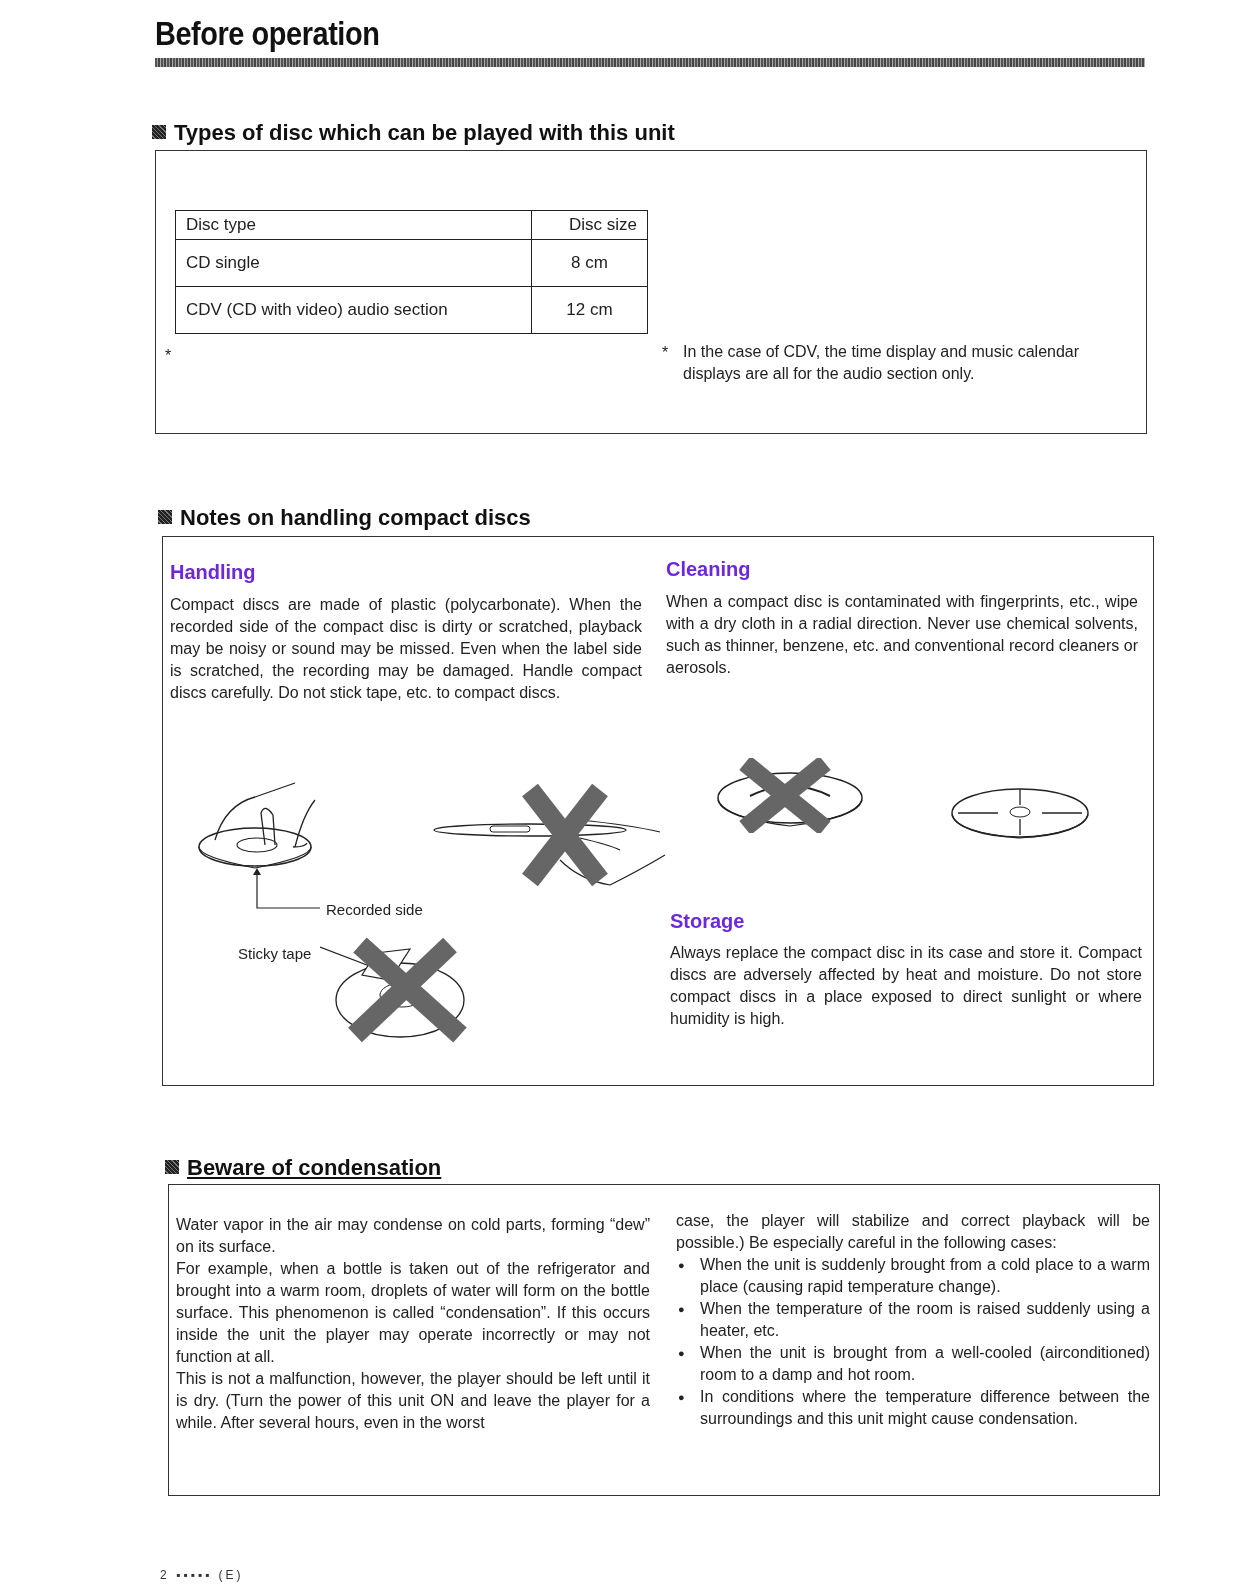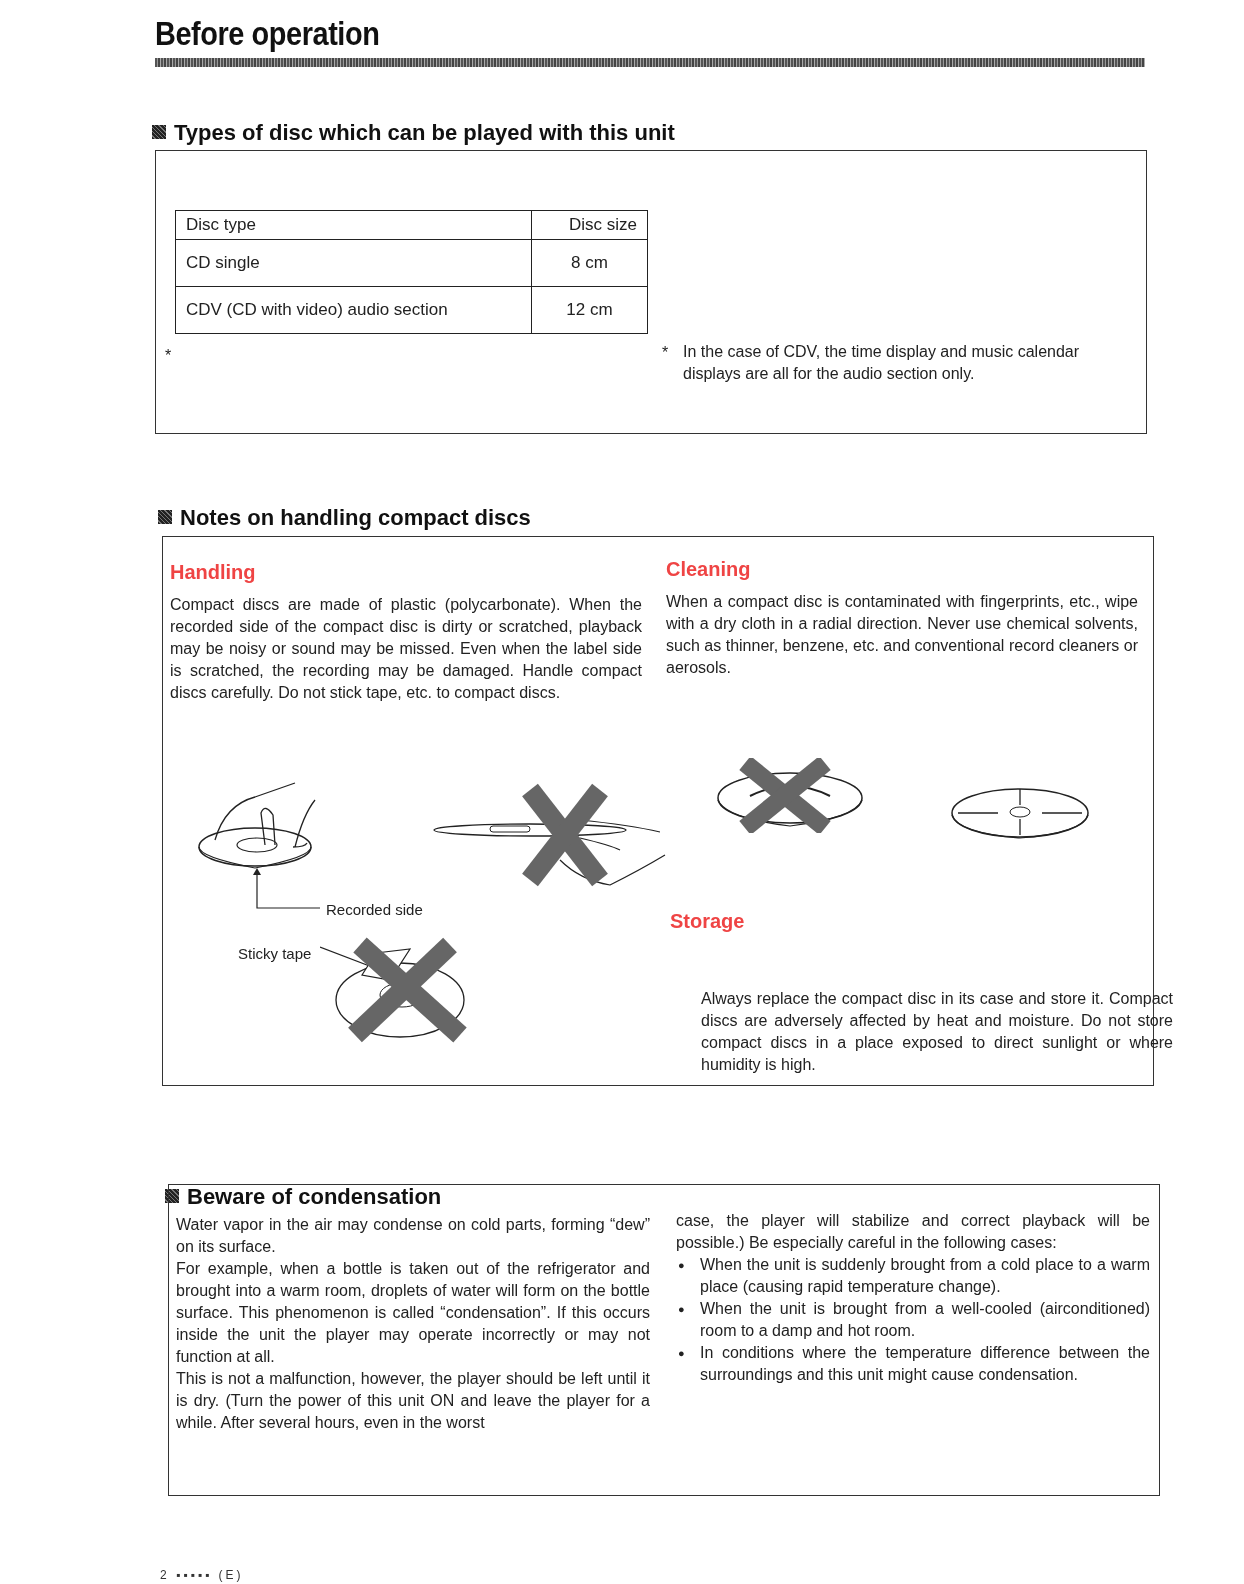--- a/index.html
+++ b/index.html
@@ -14,21 +14,21 @@
   .sec-h .sq { display:inline-block; width:14px; height:14px; margin-right:8px; vertical-align:1px;
                background:repeating-linear-gradient(45deg,#222 0 2px,#777 2px 3px); }
   .box { border:1.5px solid #333; }
   table.disc { border-collapse:collapse; font-size:17px; color:#222; }
   table.disc td { border:1.5px solid #222; padding:0 10px; height:46px; }
   table.disc tr.hdr td { height:28px; text-align:right; }
   table.disc td.size { text-align:center; width:95px; }
   table.disc td.type { width:335px; }
   .star { font-size:16px; }
   .note { font-size:16px; line-height:22px; color:#222; }
-  .sub-h { font-size:20px; font-weight:bold; color:#ef4444; }
+  .sub-h { font-size:20px; font-weight:bold; color:#6d28d9; }
   .body-text { font-size:16px; line-height:22px; color:#222; text-align:justify; }
   .bullets { list-style:none; margin:0; padding:0; }
   .bullets li { position:relative; padding-left:24px; }
   .bullets li::before { content:"●"; position:absolute; left:2px; top:0; font-size:11px; }
   .label-small { font-size:15px; color:#222; }
   .footer-mark { left:160px; top:1568px; font-size:12px; color:#333; letter-spacing:3px; }
 </style>
 </head>
 <body>
 
@@ -123,35 +123,36 @@
   <ellipse cx="70" cy="28" rx="68" ry="24" fill="none" stroke="#222" stroke-width="1.5"></ellipse>
   <path d="M2 30 Q8 48 70 53 Q132 48 138 30" fill="none" stroke="#222" stroke-width="1.2"></path>
   <ellipse cx="70" cy="27" rx="10" ry="5" fill="none" stroke="#222" stroke-width="1"></ellipse>
   <line x1="8" y1="28" x2="48" y2="28" stroke="#222" stroke-width="1.3"></line>
   <line x1="92" y1="28" x2="132" y2="28" stroke="#222" stroke-width="1.3"></line>
   <line x1="70" y1="4" x2="70" y2="20" stroke="#222" stroke-width="1.3"></line>
   <line x1="70" y1="34" x2="70" y2="50" stroke="#222" stroke-width="1.3"></line>
 </svg>
 
 <div class="abs sub-h" style="left:670px; top:910px;">Storage</div>
-<div class="abs body-text" style="left:670px; top:988px; width:472px;margin-left:31px;">Always replace the compact disc in its case and store it. Compact discs are adversely affected by heat and moisture. Do not store compact discs in a place exposed to direct sunlight or where humidity is high.</div>
+<div class="abs body-text" style="left:670px; top:942px; width:472px;">Always replace the compact disc in its case and store it. Compact discs are adversely affected by heat and moisture. Do not store compact discs in a place exposed to direct sunlight or where humidity is high.</div>
 
-<div class="abs sec-h" style="left:165px; top:1184px;">
+<div class="abs sec-h" style="left:165px; top:1155px;text-decoration:underline;">
   <span class="sq"></span><span>Beware of condensation</span>
 </div>
 <div class="abs box" style="left:168px; top:1184px; width:990px; height:310px;"></div>
 
 <div class="abs body-text" style="left:176px; top:1214px; width:474px;">
   <div>Water vapor in the air may condense on cold parts, forming “dew” on its surface.</div>
   <div>For example, when a bottle is taken out of the refrigerator and brought into a warm room, droplets of water will form on the bottle surface. This phenomenon is called “condensation”. If this occurs inside the unit the player may operate incorrectly or may not function at all.</div>
   <div>This is not a malfunction, however, the player should be left until it is dry. (Turn the power of this unit ON and leave the player for a while. After several hours, even in the worst</div>
 </div>
 
 <div class="abs body-text" style="left:676px; top:1210px; width:474px;">
   <div>case, the player will stabilize and correct playback will be possible.) Be especially careful in the following cases:</div>
   <ul class="bullets">
     <li>When the unit is suddenly brought from a cold place to a warm place (causing rapid temperature change).</li>
+    <li>When the temperature of the room is raised suddenly using a heater, etc.</li>
     <li>When the unit is brought from a well-cooled (airconditioned) room to a damp and hot room.</li>
     <li>In conditions where the temperature difference between the surroundings and this unit might cause condensation.</li>
   </ul>
 </div>
 
 <div class="abs footer-mark">2 ▪▪▪▪▪ (E)</div>
 
 </body></html>

